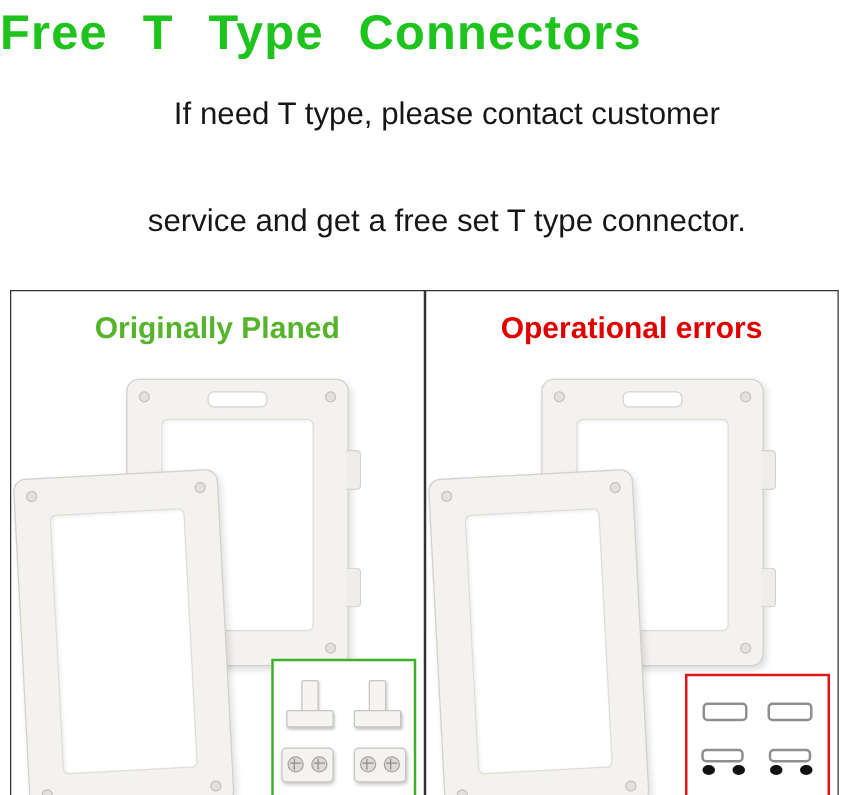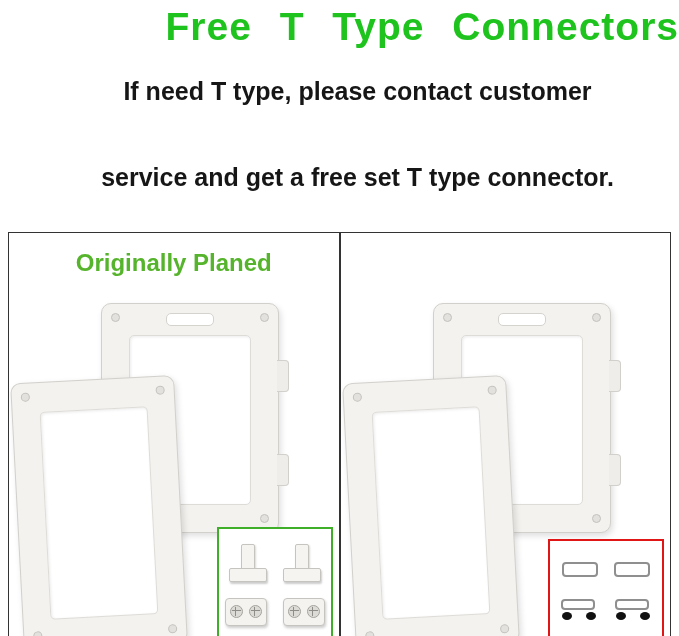--- a/index.html
+++ b/index.html
@@ -3,25 +3,25 @@
 <meta charset="utf-8">
 <style>
   html,body{margin:0;padding:0;}
   body{
     width:679px;height:636px;background:#ffffff;overflow:hidden;
     font-family:"Liberation Sans",sans-serif;
     --title-green:#1ec31e;--label-green:#56b42c;--label-red:#e00000;
     --inset-green:#3fae29;--inset-red:#e01616;--panel-border:#333333;
   }
   .title{
-    text-align:right;margin:4px 0 0;font-size:39px;font-weight:800;
-    color:var(--title-green);word-spacing:16px;letter-spacing:1px;line-height:46px;padding-left:12px;
+    text-align:left;margin:4px 0 0;font-size:39px;font-weight:800;
+    color:var(--title-green);word-spacing:16px;letter-spacing:1px;line-height:46px;
   }
   .sub{
-    text-align:center;margin:0;font-size:25px;font-weight:700;color:#161616;line-height:30px;padding-left:36px;
+    text-align:center;margin:0;font-size:25px;font-weight:400;color:#161616;line-height:30px;padding-left:36px;
   }
   .sub.l1{margin-top:26px;}
   .sub.l2{margin-top:56px;}
   .panels{display:flex;justify-content:space-between;padding:0 8px;margin-top:40px;}
   .panel{
     position:relative;width:386px;height:418px;box-sizing:border-box;
     border:1px solid var(--panel-border);background:#fff;overflow:hidden;
   }
   .panel-label{text-align:center;margin:16px 0 0;font-size:24px;font-weight:700;position:relative;z-index:4;}
   .panel-label.green{color:var(--label-green);}
@@ -143,20 +143,21 @@
           </div>
         <div class="clamp">
             <i></i>
             <i></i>
           </div>
       </div>
     </div>
   </section>
 
   <section class="panel">
+    <h2 class="panel-label red">Operational errors</h2>
 
     <div class="frame back">
       <div class="opening"></div>
       <div class="handle"></div>
       <div class="tab t1"></div>
       <div class="tab t2"></div>
       <span class="screw tl"></span>
       <span class="screw tr"></span>
       <span class="screw bl"></span>
       <span class="screw br"></span>

